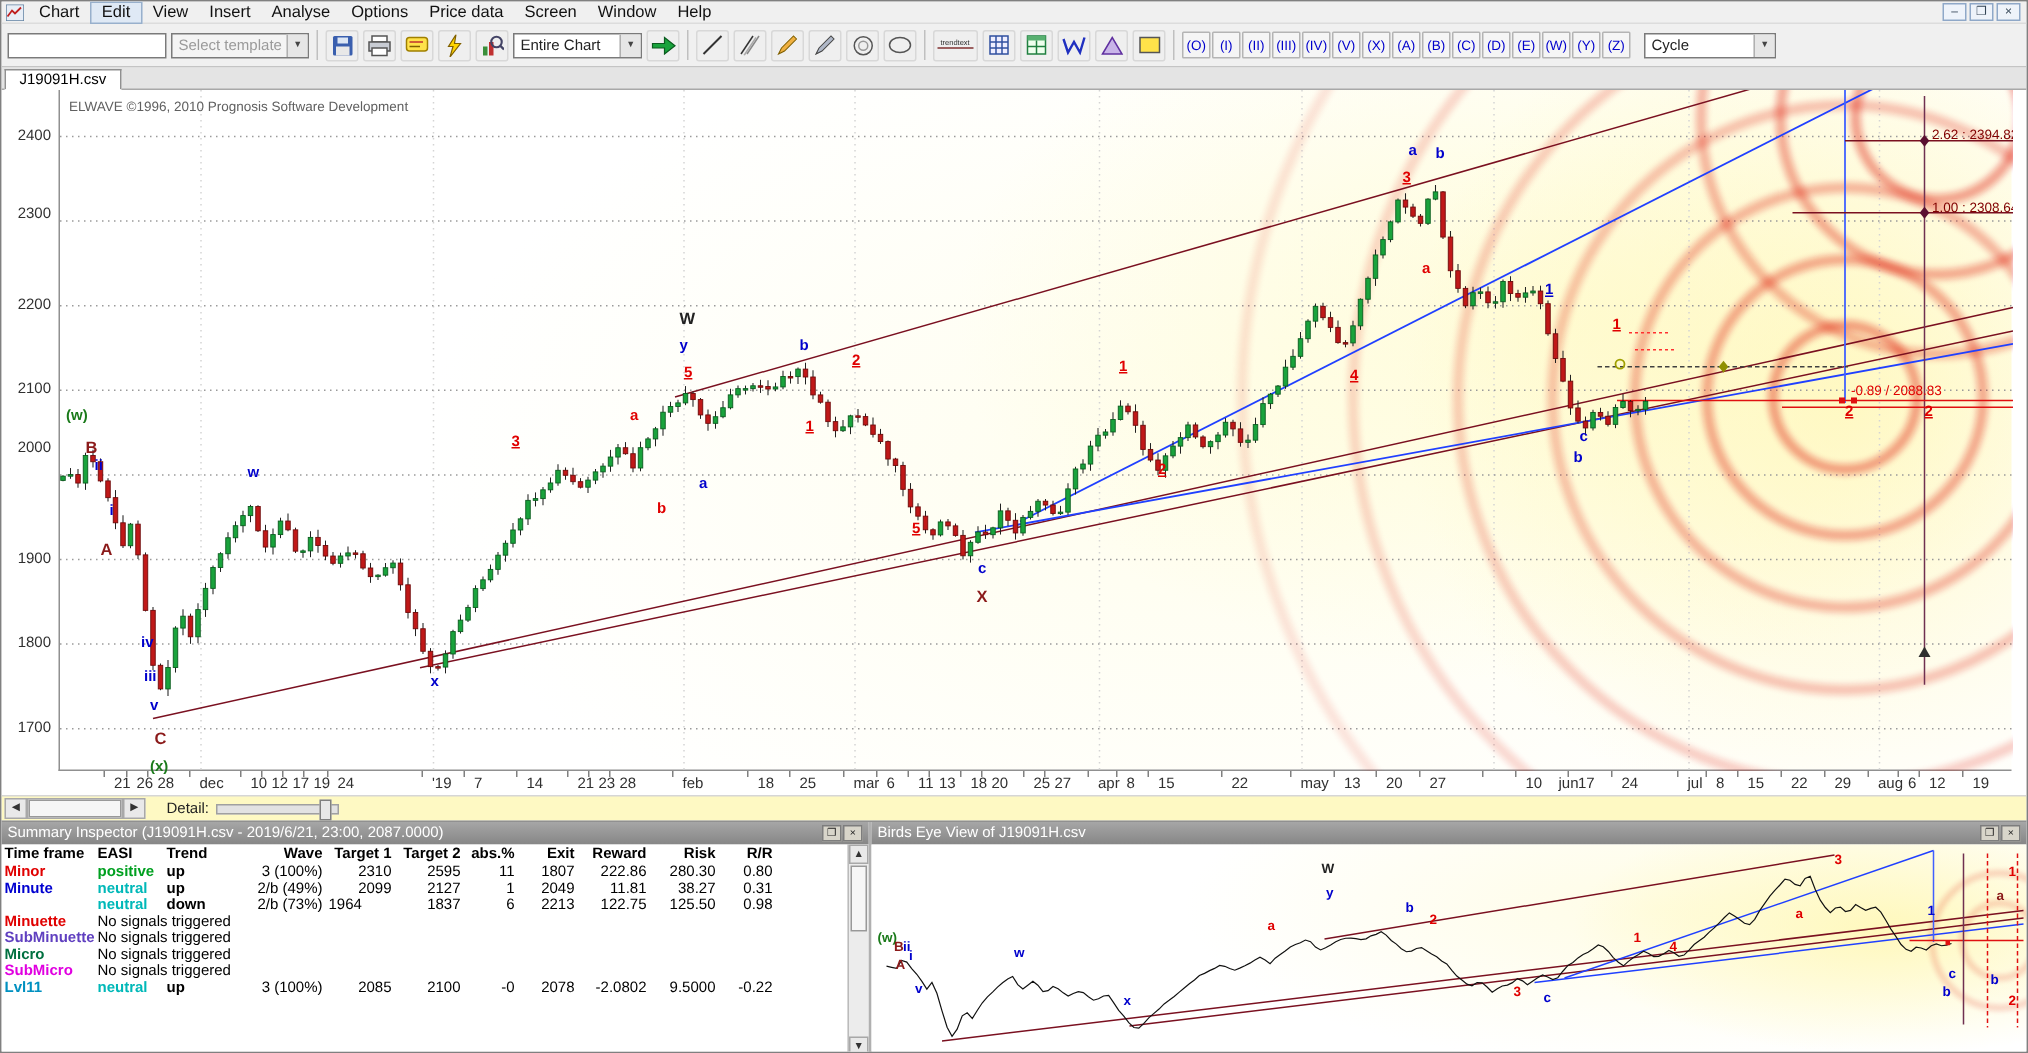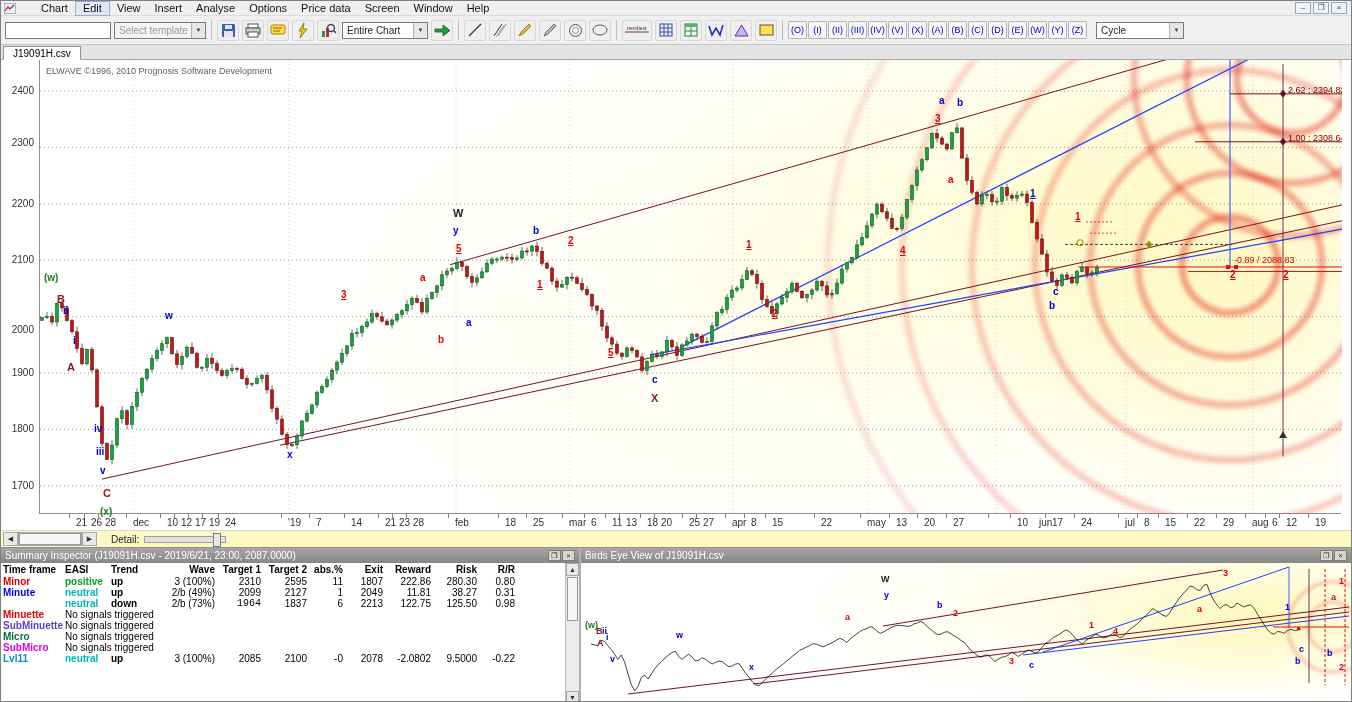--- a/index.html
+++ b/index.html
@@ -1,20 +1,20 @@
 <!DOCTYPE html>
 <html><head>
 <meta charset="utf-8">
 <style>
   * { margin:0; padding:0; box-sizing:border-box; }
   body { width:1352px; height:702px; overflow:hidden; font-family:"Liberation Sans",sans-serif; background:#d0d0d0; }
   .win { width:1352px; height:702px; position:relative; background:#f0f0f0; border:1px solid #808080; overflow:hidden; }
 
   
-  .menubar { height:15px; display:flex; align-items:center; background:#f0f0f0; border-bottom:1px solid #dcdcdc; padding-left:2px; font-size:11px;gap:15px; }
+  .menubar { height:15px; display:flex; align-items:center; background:#f0f0f0; border-bottom:1px solid #dcdcdc; padding-left:2px; font-size:11px; }
   .appicon { width:14px; height:12px; display:flex; align-items:center; justify-content:center; margin-right:2px; }
   .menu-item { padding:0 7px; height:14px; line-height:14px; color:#111; cursor:default; }
   .menu-item.active { border:1px solid #98b0cc; background:#dfe9f5; height:15px; line-height:13px; }
   .winbtns { margin-left:auto; display:flex; gap:2px; padding-right:4px; }
   .winbtn { width:16px; height:12px; border:1px solid #8fa8c8; background:#eef3fa; font-size:8px; line-height:10px; text-align:center; color:#345; }
 
   
   .toolbar { height:29px; display:flex; align-items:center; gap:3px; padding:2px 4px; background:#f0f0f0; border-bottom:1px solid #c4c4c4; }
   .tb-input { width:106px; height:17px; border:1px solid #7a7a7a; background:#fff; }
   .combo { height:17px; border:1px solid #7a7a7a; background:#fff; display:flex; align-items:center; font-size:10px; padding-left:4px; color:#222; }
@@ -264,21 +264,21 @@
   <div class="tabbar">
     <div class="tab">J19091H.csv</div>
   </div>
 
   <div class="chartwrap">
     <div id="y-axis">
         <div class="ylab" style="top: 25.0186px;">2400</div>
         <div class="ylab" style="top: 77px;">2300</div>
         <div class="ylab" style="top: 137.814px;">2200</div>
         <div class="ylab" style="top: 194.211px;">2100</div>
-        <div class="ylab" style="top: 264px;">2000</div>
+        <div class="ylab" style="top: 233px;">2000</div>
         <div class="ylab" style="top: 307.006px;">1900</div>
         <div class="ylab" style="top: 363.404px;">1800</div>
         <div class="ylab" style="top: 419.801px;">1700</div>
       </div>
     <div id="plot">
       <svg id="main-svg" width="1302" height="454">
         <defs>
             <filter id="blur" x="-20%" y="-20%" width="140%" height="140%">
               <feGaussianBlur stdDeviation="2.2"></feGaussianBlur>
             </filter>
@@ -958,21 +958,21 @@
             <div class="si-cell" style="width: 40px; text-align: right;">2049</div>
             <div class="si-cell" style="width: 48px; text-align: right;">11.81</div>
             <div class="si-cell" style="width: 46px; text-align: right;">38.27</div>
             <div class="si-cell" style="width: 38px; text-align: right;">0.31</div>
           </div>
           <div class="si-row">
             <div class="si-cell" style="width: 62px; text-align: left; color: rgb(0, 0, 0); font-weight: bold;"></div>
             <div class="si-cell" style="width: 46px; text-align: left; color: rgb(0, 184, 184); font-weight: bold;">neutral</div>
             <div class="si-cell" style="width: 56px; text-align: left; font-weight: bold;">down</div>
             <div class="si-cell" style="width: 52px; text-align: right;">2/b (73%)</div>
-            <div class="si-cell" style="width: 46px; text-align: right; font-family: Liberation Mono, monospace;">1964</div>
+            <div class="si-cell" style="width: 46px; text-align: left;">1964</div>
             <div class="si-cell" style="width: 46px; text-align: right;">1837</div>
             <div class="si-cell" style="width: 36px; text-align: right;">6</div>
             <div class="si-cell" style="width: 40px; text-align: right;">2213</div>
             <div class="si-cell" style="width: 48px; text-align: right;">122.75</div>
             <div class="si-cell" style="width: 46px; text-align: right;">125.50</div>
             <div class="si-cell" style="width: 38px; text-align: right;">0.98</div>
           </div>
           <div class="si-row">
             <div class="si-cell" style="width: 62px; text-align: left; color: rgb(224, 0, 0); font-weight: bold;">Minuette</div>
             <div class="si-cell">No signals triggered</div>

